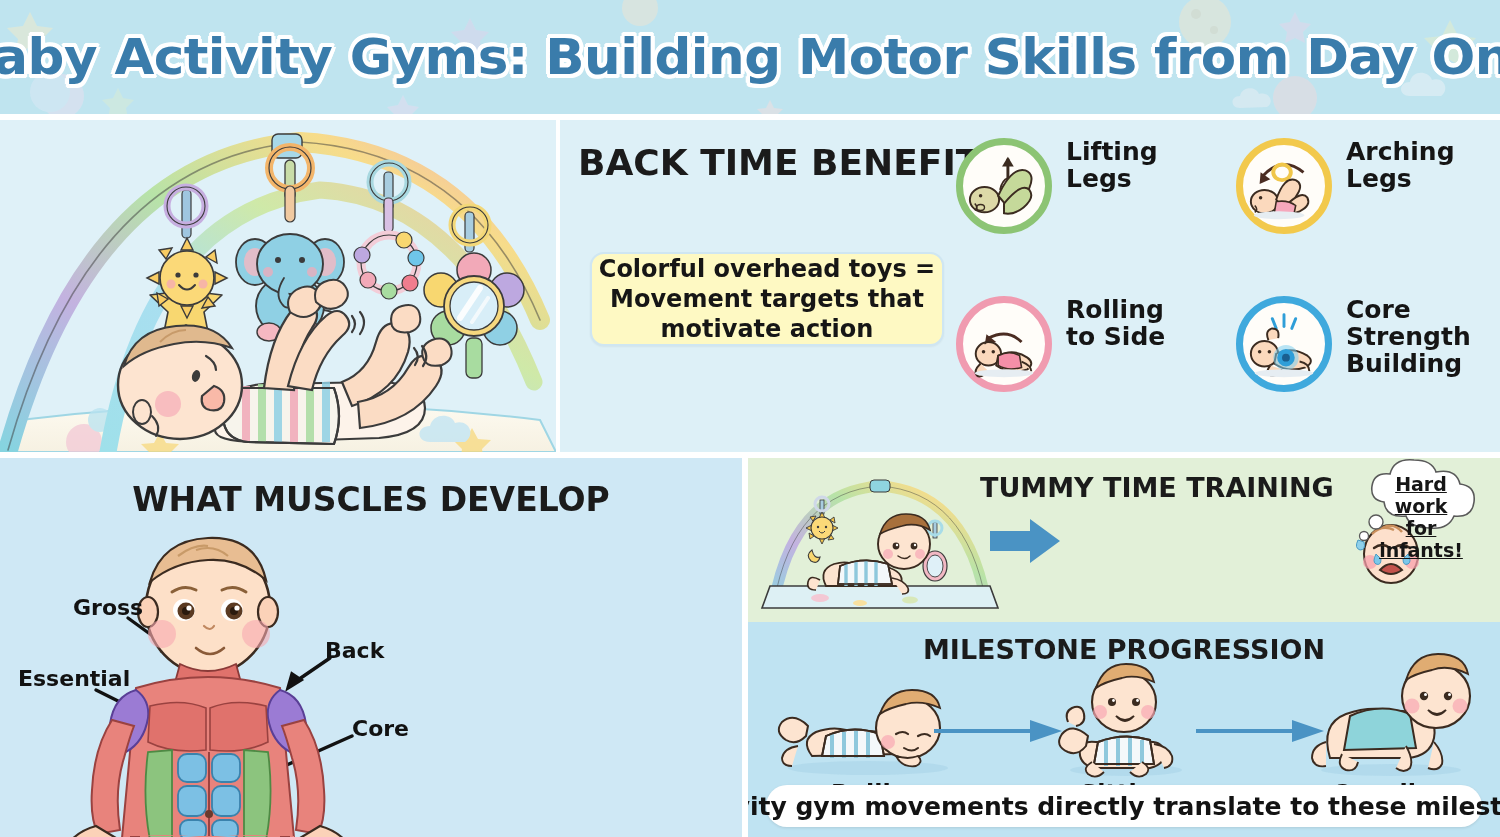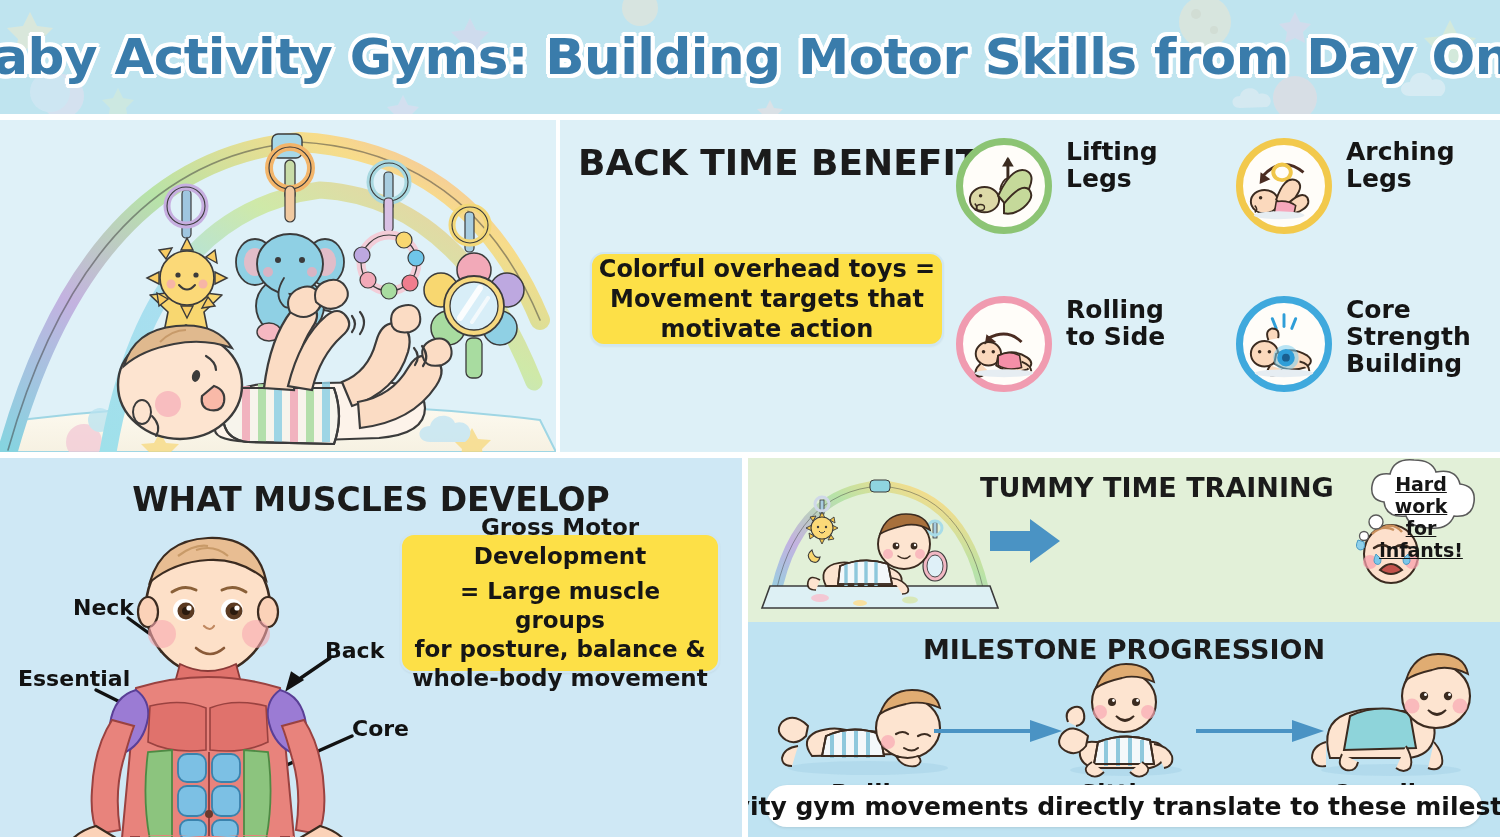--- a/index.html
+++ b/index.html
@@ -39,21 +39,21 @@
   #panel-milestone{left:748px;top:622px;width:752px;height:215px;background:#bfe3f2;}
 
   .heading{
     position:absolute;font-weight:bold;color:#1b1b1b;
     font-family:"DejaVu Sans",sans-serif;
     letter-spacing:0px;white-space:nowrap;
   }
 
   
   .callout{
-    position:absolute;background:#fde047;border:2px solid #cfe6f2;
+    position:absolute;background:#fef9c3;border:2px solid #cfe6f2;
     border-radius:14px;display:flex;align-items:center;justify-content:center;
     text-align:center;color:#161616;font-weight:bold;
     font-family:"DejaVu Sans",sans-serif;line-height:1.26;
     box-shadow:0 1px 2px rgba(0,0,0,0.05);
   }
 
   
   .benefit{position:absolute;display:flex;align-items:flex-start;}
   .bcircle{
     width:96px;height:96px;border-radius:50%;
@@ -460,31 +460,25 @@
       <path d="M112 262 q-18 28 -20 70 q-2 28 6 44 l22 -4 q-6 -40 4 -72 q6 -22 10 -32z" fill="#e8837c" stroke="#9a4240" stroke-width="2"></path>
       <path d="M304 262 q18 28 20 70 q2 28 -6 44 l-22 -4 q6 -40 -4 -72 q-6 -22 -10 -32z" fill="#e8837c" stroke="#9a4240" stroke-width="2"></path>
 
       <path d="M96 368 q-22 6 -32 24 q-8 14 2 20 q8 4 14 -6 q-6 14 2 18 q8 4 12 -8 q-2 14 6 16 q8 0 10 -12 q2 12 10 10 q8 -4 4 -18 q8 -12 2 -26z" fill="#fbd2b8" stroke="#3b2b20" stroke-width="2.2"></path>
       <path d="M320 368 q22 6 32 24 q8 14 -2 20 q-8 4 -14 -6 q6 14 -2 18 q-8 4 -12 -8 q2 14 -6 16 q-8 0 -10 -12 q-2 12 -10 10 q-8 -4 -4 -18 q-8 -12 -2 -26z" fill="#fbd2b8" stroke="#3b2b20" stroke-width="2.2"></path>
 
       <path d="M124 380 q40 -6 84 0 q44 -6 86 0 l0 -2 -170 0z" fill="#e8837c"></path>
       <path d="M140 379 q-6 0 -10 0 M280 379 q6 0 10 0" stroke="#9a4240" stroke-width="2"></path>
     </svg>
 
-    <div class="mlabel" style="left:73px;top:137px;">Neck</div>
+    <div class="mlabel" style="left:73px;top:137px;">Gross</div>
     <div class="mlabel" style="left:18px;top:208px;">Essential</div>
     <div class="mlabel" style="left:325px;top:180px;">Back</div>
     <div class="mlabel" style="left:352px;top:258px;">Core</div>
 
-    <div class="callout" style="left:400px;top:75px;width:320px;height:140px;font-size:23px;flex-direction:column;padding:6px 10px;box-sizing:border-box;">
-      <div style="margin-bottom:6px;">Gross Motor Development</div>
-      <div style="white-space:pre-line;">= Large muscle groups
-for posture, balance &amp;
-whole-body movement</div>
-    </div>
   </div>
 
   <div class="panel" id="panel-tummy">
     <div class="heading" style="left:232px;top:14px;font-size:27px;">TUMMY TIME TRAINING</div>
 
     <svg viewBox="0 0 240 150" width="240" height="150" style="position:absolute;left:12px;top:4px;">
       <defs>
         <linearGradient id="tarc" x1="0" y1="1" x2="1" y2="0">
           <stop offset="0" stop-color="#8fd4e0"></stop>
             <stop offset="0.3" stop-color="#c3b2e0"></stop>

